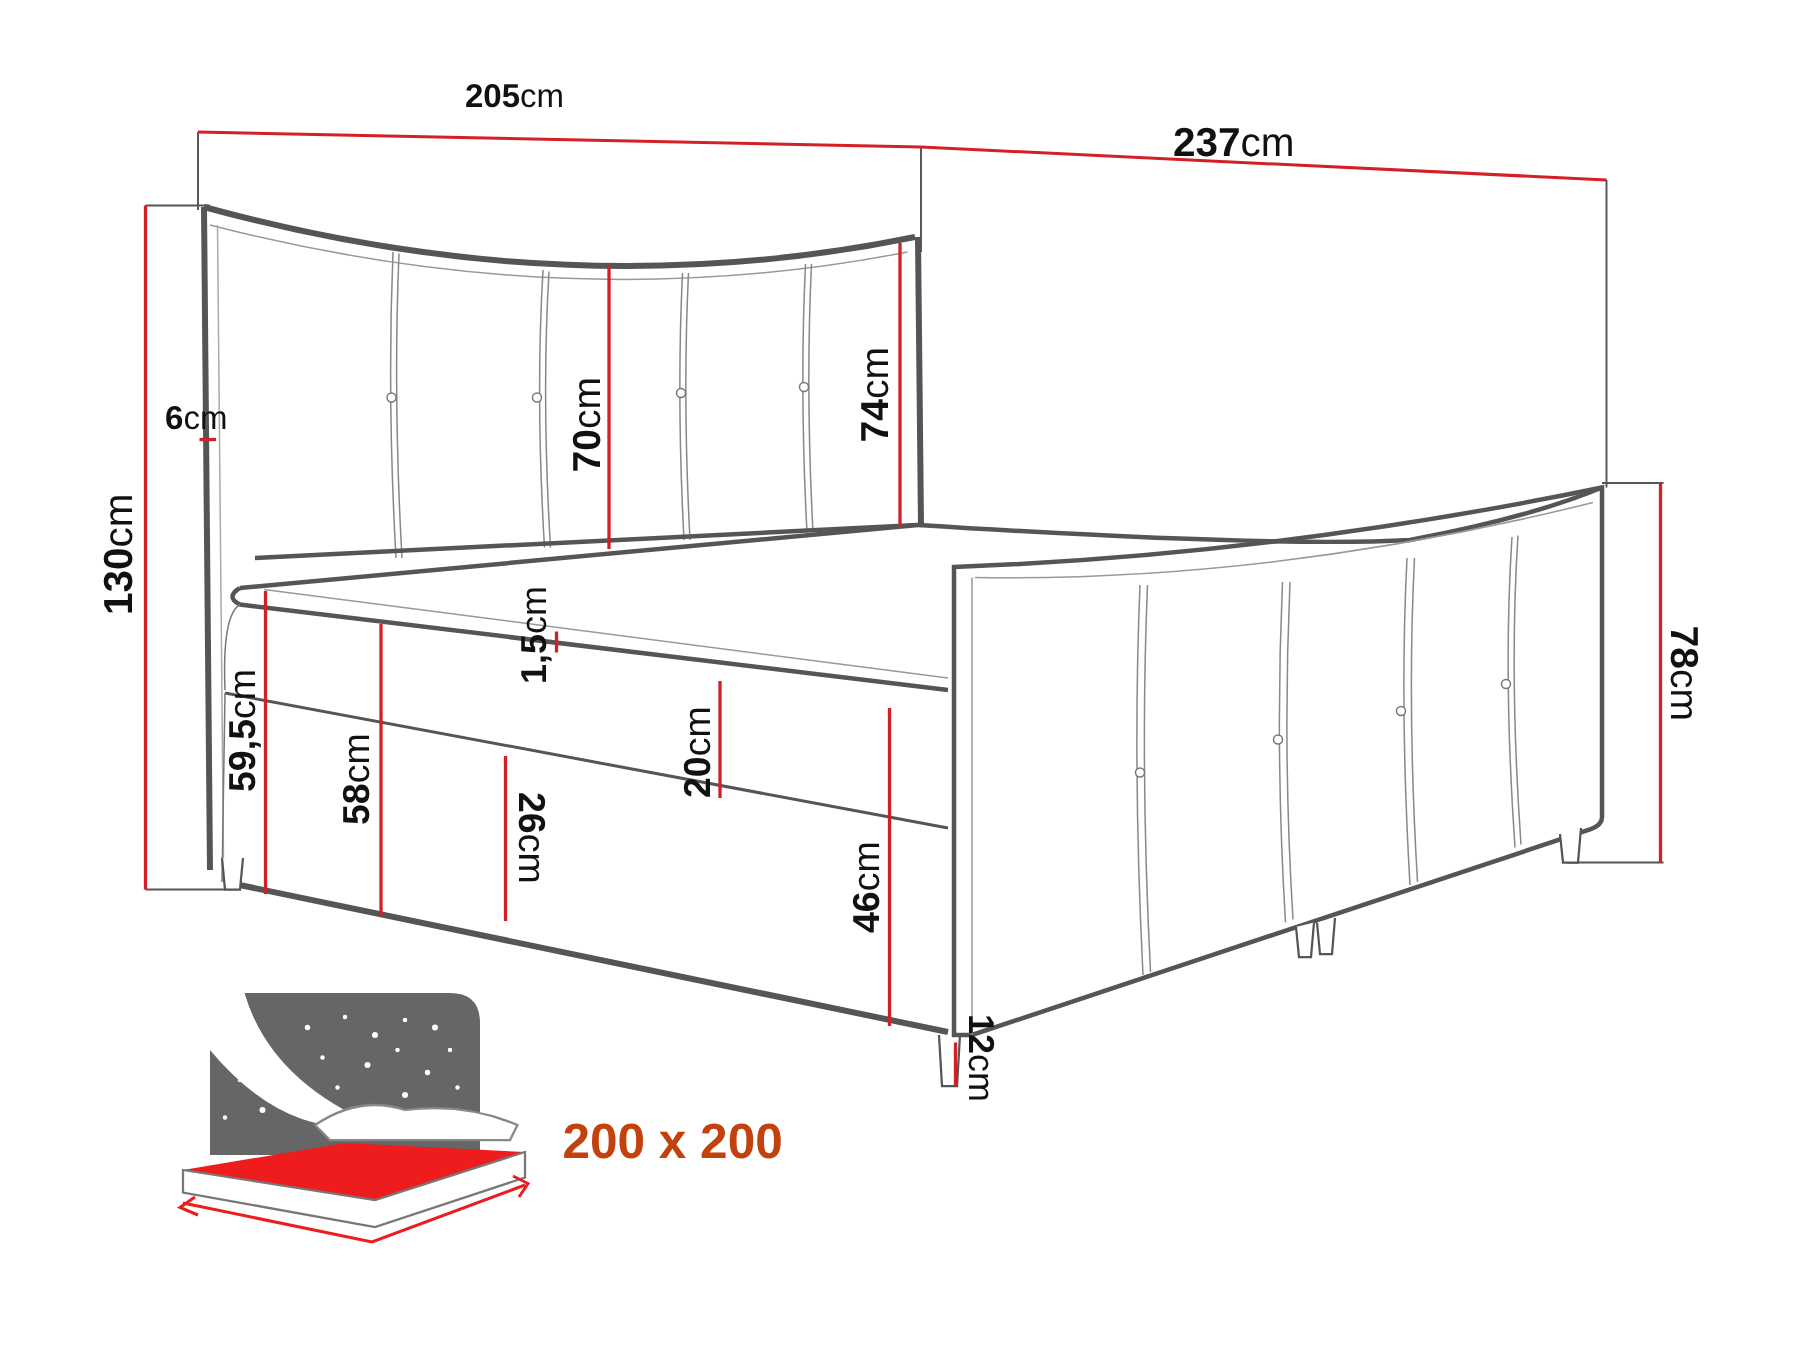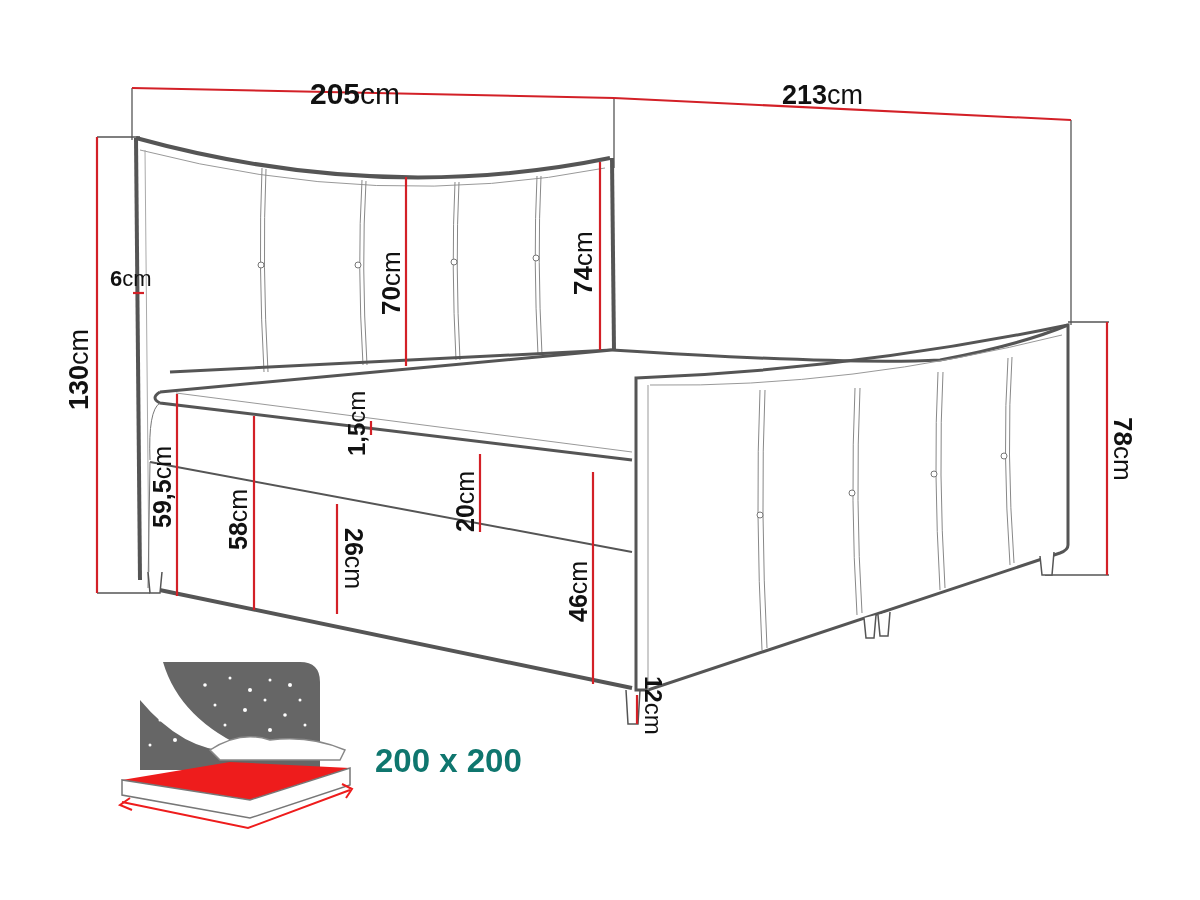--- a/index.html
+++ b/index.html
@@ -4,21 +4,21 @@
 <style>
   html, body { margin: 0; padding: 0; background: #ffffff; }
   body { width: 1200px; height: 900px; position: relative; overflow: hidden;
          font-family: "Liberation Sans", "DejaVu Sans", sans-serif; }
   #diagram { position: absolute; left: 0; top: 0; }
   .lbl { position: absolute; white-space: nowrap; color: #111; font-size: 27px; line-height: 1; }
   .lbl b { font-weight: 700; }
   .lbl .u { font-weight: 400; }
   .rot-ccw { transform-origin: 0 0; transform: rotate(-90deg); }
   .rot-cw  { transform-origin: 0 0; transform: rotate(90deg); }
-  .size-text { position: absolute; left: 375px; top: 742px; font-size: 33px; font-weight: 700; color: #0f766e; letter-spacing: 0px; }
+  .size-text { position: absolute; left: 375px; top: 742px; font-size: 33px; font-weight: 700; color: #c2410c; letter-spacing: 0px; }
 </style>
 </head>
 <body>
 
 <svg id="diagram" width="1200" height="900" viewBox="0 0 1200 900" xmlns="http://www.w3.org/2000/svg">
 
   <g stroke="#555" stroke-width="1.3" fill="none">
     <line x1="132" y1="88" x2="132" y2="140"></line>
     <line x1="614" y1="98" x2="614" y2="168"></line>
     <line x1="1071" y1="120" x2="1071" y2="325"></line>
@@ -142,25 +142,25 @@
     </g>
     <path d="M210 750 Q240 730 270 740 Q310 735 345 750 L340 760 L220 760 Z" fill="#fff" stroke="#888" stroke-width="1.5"></path>
     <path d="M122 780 L230 762 L350 768 L250 800 Z" fill="#ee1c1c"></path>
     <path d="M122 780 L122 795 L250 818 L350 785 L350 768 L250 800 Z" fill="#fff" stroke="#777" stroke-width="1.5"></path>
     <path d="M122 802 L248 828 L350 790" fill="none" stroke="#ee1c1c" stroke-width="2"></path>
     <path d="M130 798 L120 805 L132 810" fill="none" stroke="#ee1c1c" stroke-width="2"></path>
     <path d="M342 784 L352 789 L346 798" fill="none" stroke="#ee1c1c" stroke-width="2"></path>
   </g>
 </svg>
 
-<div class="lbl" style="left:310px;top:79px;font-size:30px;">
+<div class="lbl" style="left:310px;top:53px;font-size:22px;">
   <b>205</b><span class="u">cm</span>
 </div>
 <div class="lbl" style="left:782px;top:82px;font-size:27px;">
-  <b>213</b><span class="u">cm</span>
+  <b>237</b><span class="u">cm</span>
 </div>
 <div class="lbl" style="left:110px;top:268px;font-size:22px;">
   <b>6</b><span class="u">cm</span>
 </div>
 
 <div class="lbl rot-ccw" style="left:66px;top:410px;font-size:27px;">
   <b>130</b><span class="u">cm</span>
 </div>
 <div class="lbl rot-ccw" style="left:378px;top:315px;font-size:26px;">
   <b>70</b><span class="u">cm</span>

